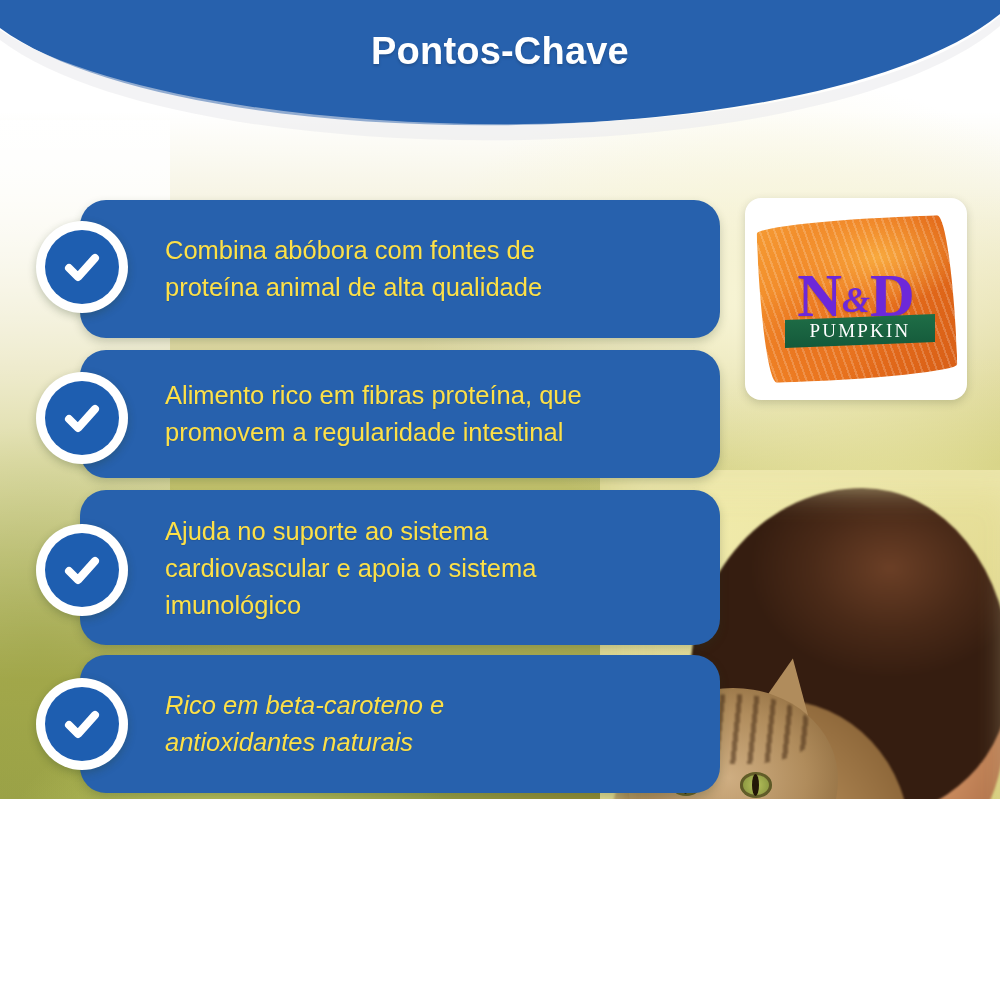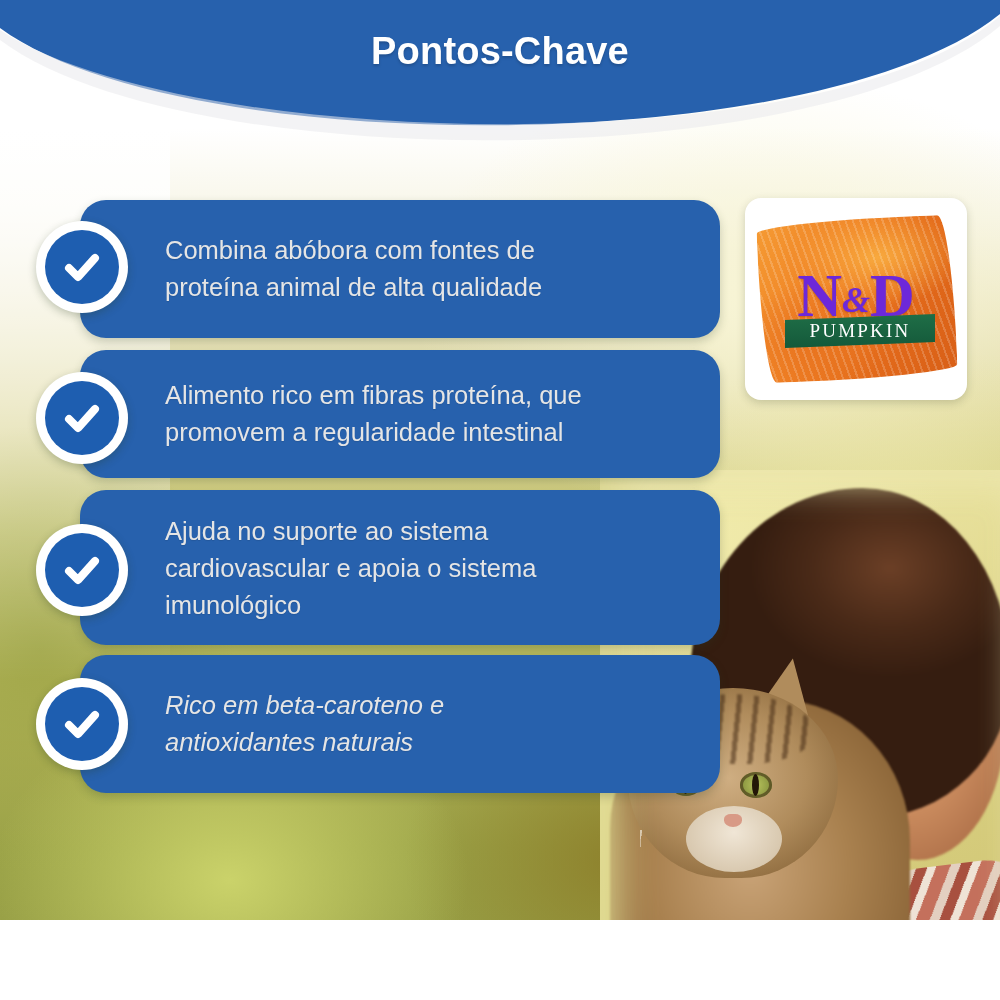--- a/index.html
+++ b/index.html
@@ -7,21 +7,21 @@
     padding: 0;
     background: #ffffff;
   }
   body {
     font-family: "Liberation Sans", sans-serif;
   }
 
   #canvas {
     position: relative;
     width: 1000px;
-    height: 920px;
+    height: 799px;
     overflow: hidden;
     background: #ffffff;
   }
 
   
   .bg-photo {
     position: absolute;
     inset: 0;
     background:
       radial-gradient(ellipse 340px 260px at 230px 880px, rgba(205,213,108,.95) 0%, rgba(168,165,60,0) 70%),
@@ -241,21 +241,21 @@
     background: #2761ad;
     border-radius: 26px;
     box-shadow: 0 4px 10px rgba(40,60,30,.22);
   }
   .card-text {
     position: absolute;
     left: 85px;
     right: 26px;
     top: 50%;
     transform: translateY(-50%);
-    color: #e5e5e5;
+    color: #fde047;
     font-size: 25.5px;
     line-height: 37px;
     white-space: pre-line;
     text-shadow: 0 1px 1px rgba(0,0,0,.10);
   }
 
   .check {
     position: absolute;
     width: 92px; height: 92px;
     border-radius: 50%;

